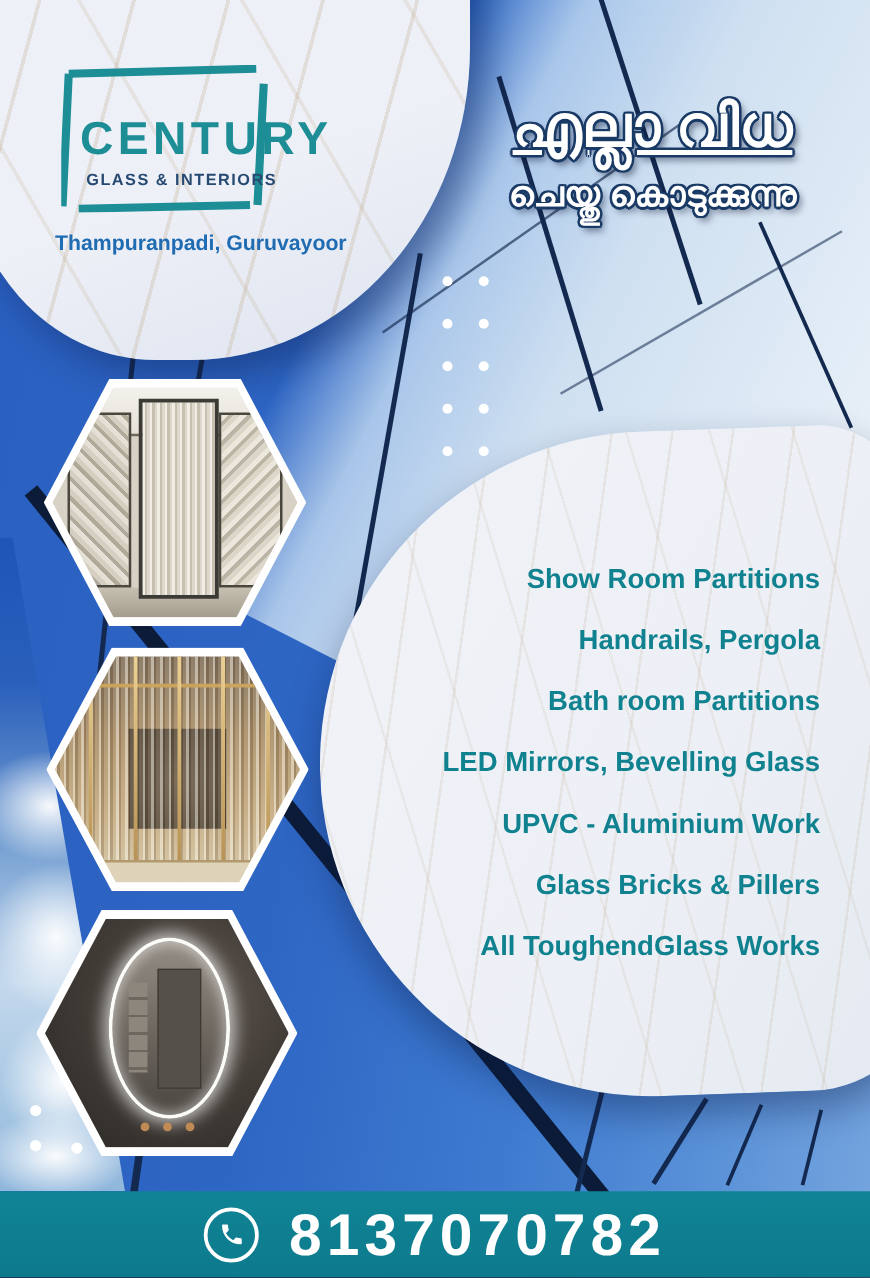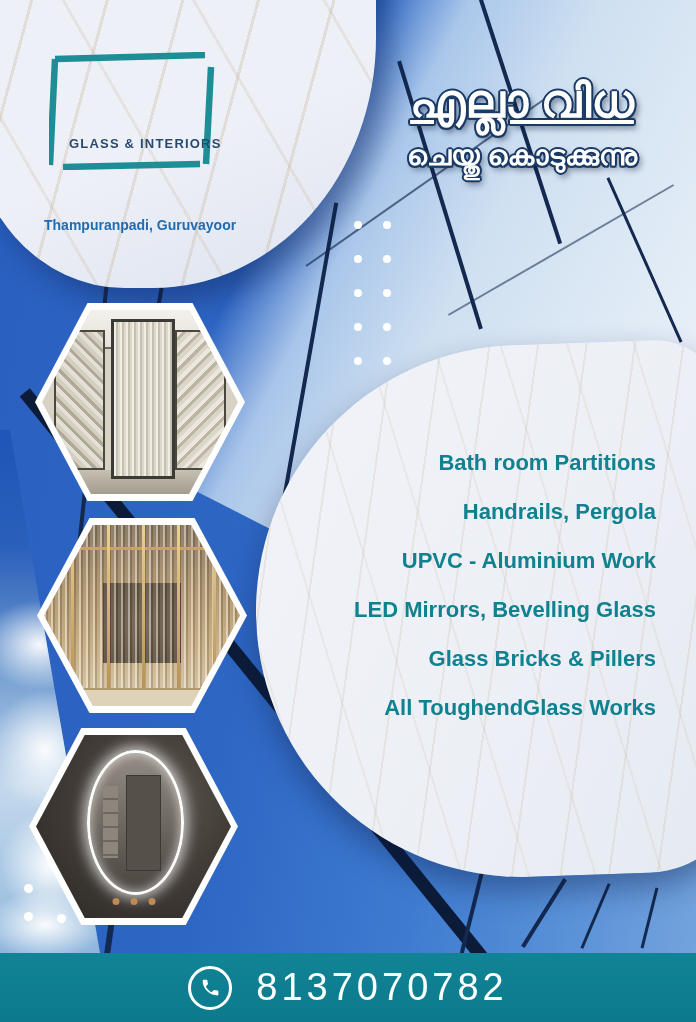--- a/index.html
+++ b/index.html
@@ -42,21 +42,21 @@
       repeating-linear-gradient(105deg,transparent 0 70px,rgba(196,176,148,.30) 70px 73px),
       repeating-linear-gradient(60deg,transparent 0 110px,rgba(196,176,148,.22) 110px 113px),
       linear-gradient(160deg,#eef0f7 55%,#dde3ef 100%);
     box-shadow:12px 14px 28px rgba(10,25,70,.38);}
   .logo-frame{position:absolute;left:49px;top:52px;width:168px;height:118px;z-index:4;}
   .brand-name{position:absolute;left:64px;top:90px;z-index:4;white-space:nowrap;
     font-size:37px;font-weight:bold;letter-spacing:3.5px;color:#1d8d96;}
   .brand-tagline{position:absolute;left:69px;top:136px;z-index:4;white-space:nowrap;
     font-size:13px;font-weight:bold;letter-spacing:1.2px;color:#274a72;}
   .brand-location{position:absolute;left:44px;top:185px;z-index:4;white-space:nowrap;
-    font-size:14px;font-weight:bold;color:#1f6cb3;margin-top:32px;}
+    font-size:17px;font-weight:bold;color:#1f6cb3;}
   
   .headline{position:absolute;left:350px;top:72px;width:344px;z-index:4;text-align:center;color:#fff;font-weight:bold;
     text-shadow:2px 0 0 #1a3a66,-2px 0 0 #1a3a66,0 2px 0 #1a3a66,0 -2px 0 #1a3a66,
       1.5px 1.5px 0 #1a3a66,-1.5px 1.5px 0 #1a3a66,1.5px -1.5px 0 #1a3a66,-1.5px -1.5px 0 #1a3a66,
       3px 4px 6px rgba(10,20,50,.6);}
   .hl1{font-size:46px;line-height:58px;margin-bottom:6px;text-decoration:underline;}
   .hl2{font-size:30px;line-height:44px;margin-bottom:4px;}
   .hl3{font-size:26.5px;line-height:40px;margin-bottom:3px;}
   .hl4{font-size:28px;line-height:40px;}
   
@@ -114,21 +114,21 @@
   .mdoor{position:absolute;left:40%;top:16%;width:36%;height:68%;background:#55504a;border:1px solid #3c3833;}
   .mshelf{position:absolute;left:14%;top:24%;width:17%;height:52%;
     background:repeating-linear-gradient(180deg,#8d867d 0 12px,#6e675f 12px 14px);}
   .faucets{position:absolute;bottom:7%;left:50%;transform:translateX(-50%);display:flex;gap:11px;}
   .faucets i{width:7px;height:7px;border-radius:50%;background:#c08a55;}
   
   .phonebar{position:absolute;left:0;right:0;bottom:0;height:69px;z-index:6;
     background:linear-gradient(180deg,#108496,#0c7a8c);display:flex;align-items:center;justify-content:center;gap:24px;}
   .phone-circle{width:38px;height:38px;border:3px solid #fff;border-radius:50%;display:flex;align-items:center;justify-content:center;}
   .phone-circle svg{width:21px;height:21px;}
-  .phone-number{color:#fff;font-size:38px;font-weight:normal;letter-spacing:4px;}
+  .phone-number{color:#fff;font-size:47px;font-weight:bold;letter-spacing:4px;}
 </style>
 </head>
 <body>
 
 <div class="poster">
 
   <div class="lightface"></div>
   <div class="sky">
     <div class="cloud c1"></div>
     <div class="cloud c2"></div>
@@ -150,20 +150,21 @@
   <div class="mull m13"></div>
   <div class="mull m14"></div>
 
   <div class="blob"></div>
   <svg class="logo-frame" viewBox="0 0 168 118" fill="none">
     <path d="M156,3 L6,7" stroke="#1d8d96" stroke-width="6.5"></path>
     <path d="M6,7 L1,113" stroke="#1d8d96" stroke-width="6.5"></path>
     <path d="M14,115 L151,112" stroke="#1d8d96" stroke-width="6.5"></path>
     <path d="M162,15 L157,112" stroke="#1d8d96" stroke-width="6.5"></path>
   </svg>
+  <div class="brand-name">CENTURY</div>
   <div class="brand-tagline">GLASS &amp; INTERIORS</div>
   <div class="brand-location">Thampuranpadi, Guruvayoor</div>
 
   <div class="headline">
     <div class="hl1">എല്ലാ വിധ</div>
     <div class="hl4">ചെയ്തു കൊടുക്കുന്നു</div>
   </div>
 
   <div class="dotcol a">
     <span class="dot"></span>
@@ -178,24 +179,25 @@
     <span class="dot"></span>
     <span class="dot"></span>
     <span class="dot"></span>
   </div>
   <span class="bdot bd1"></span>
   <span class="bdot bd2"></span>
   <span class="bdot bd3"></span>
 
   <div class="panel"></div>
   <ul class="services">
+    <li>Show Room Partitions</li>
+    <li>Handrails, Pergola</li>
     <li>Bath room Partitions</li>
-    <li>Handrails, Pergola</li>
+    <li>LED Mirrors, Bevelling Glass</li>
     <li>UPVC - Aluminium Work</li>
-    <li>LED Mirrors, Bevelling Glass</li>
     <li>Glass Bricks &amp; Pillers</li>
     <li>All ToughendGlass Works</li>
   </ul>
 
   <div class="hex hex1">
     <div class="in">
       <div class="h1ceil"></div>
       <div class="h1floor"></div>
       <div class="h1pl"></div>
       <div class="h1pc"></div>

